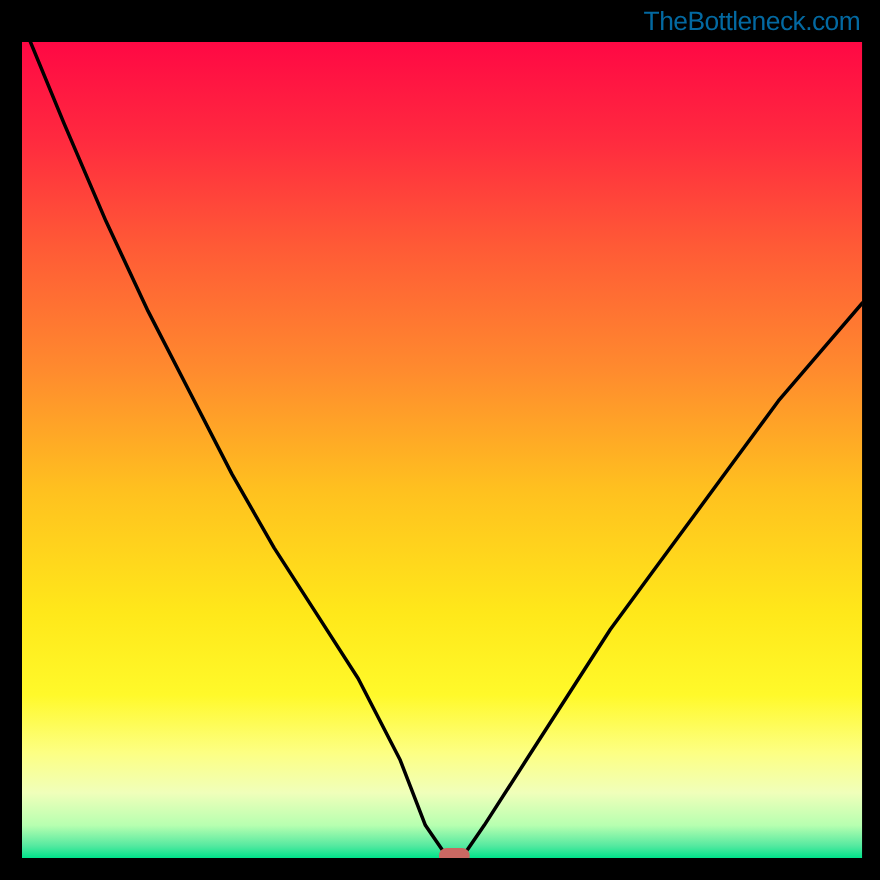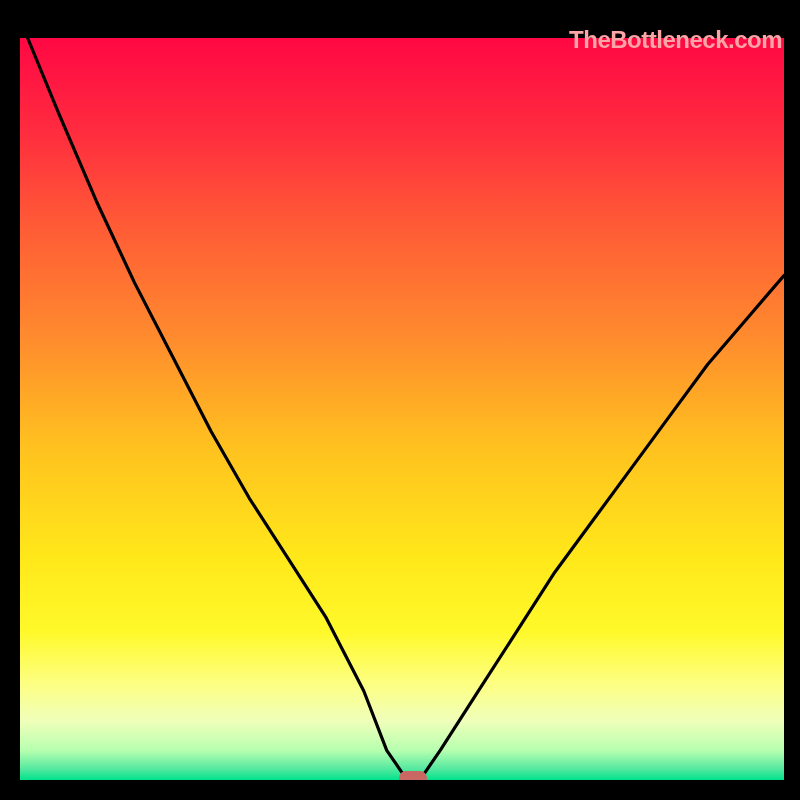--- a/index.html
+++ b/index.html
@@ -9,25 +9,24 @@
     background: #000;
     position: relative;
     overflow: hidden;
   }
   .watermark {
     position: absolute;
     top: 6px;
     right: 18px;
     font-family: Arial, Helvetica, sans-serif;
     font-size: 24px;
-    font-weight: bold;
-    color: #fca5a5;
+    font-weight: normal;
+    color: #0369a1;
     z-index: 10;
     letter-spacing: -0.5px;
-    margin-top: 20px;
   }
   .plot-area {
     position: absolute;
     left: 20px;
     top: 38px;
     width: 764px;
     height: 742px;
     overflow: hidden;
   }
   .gradient {

